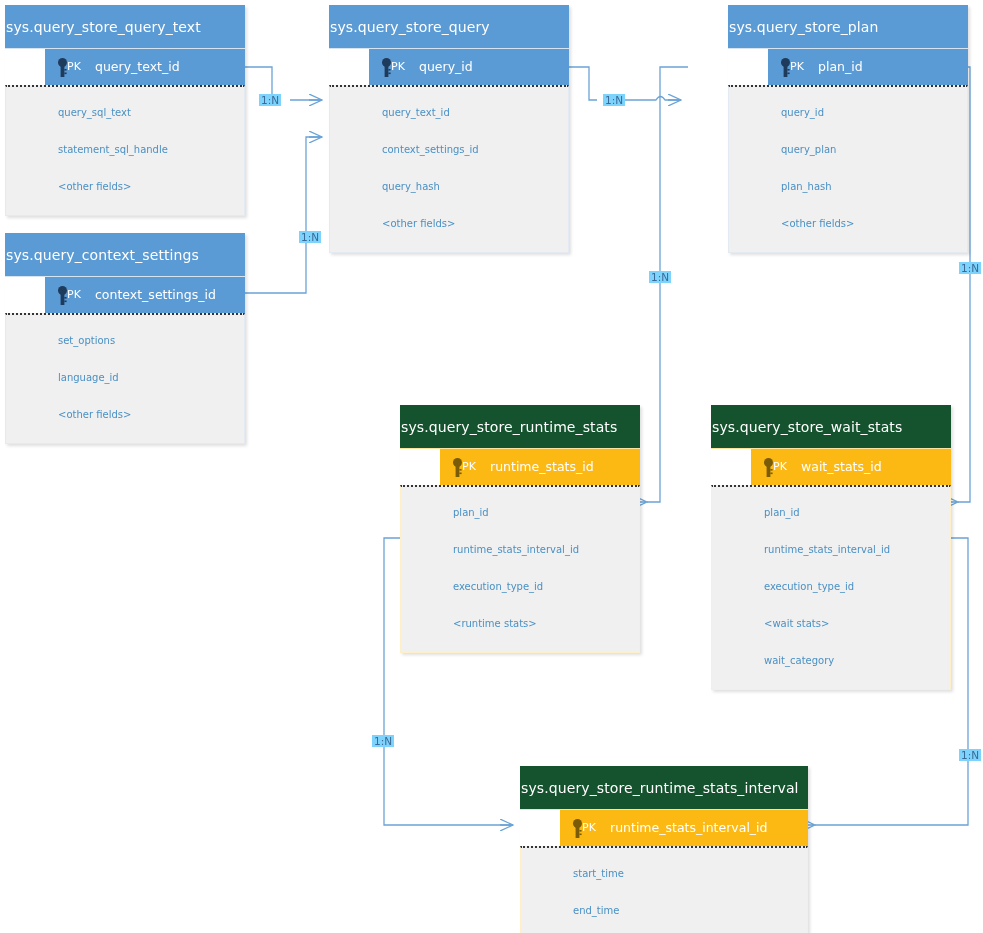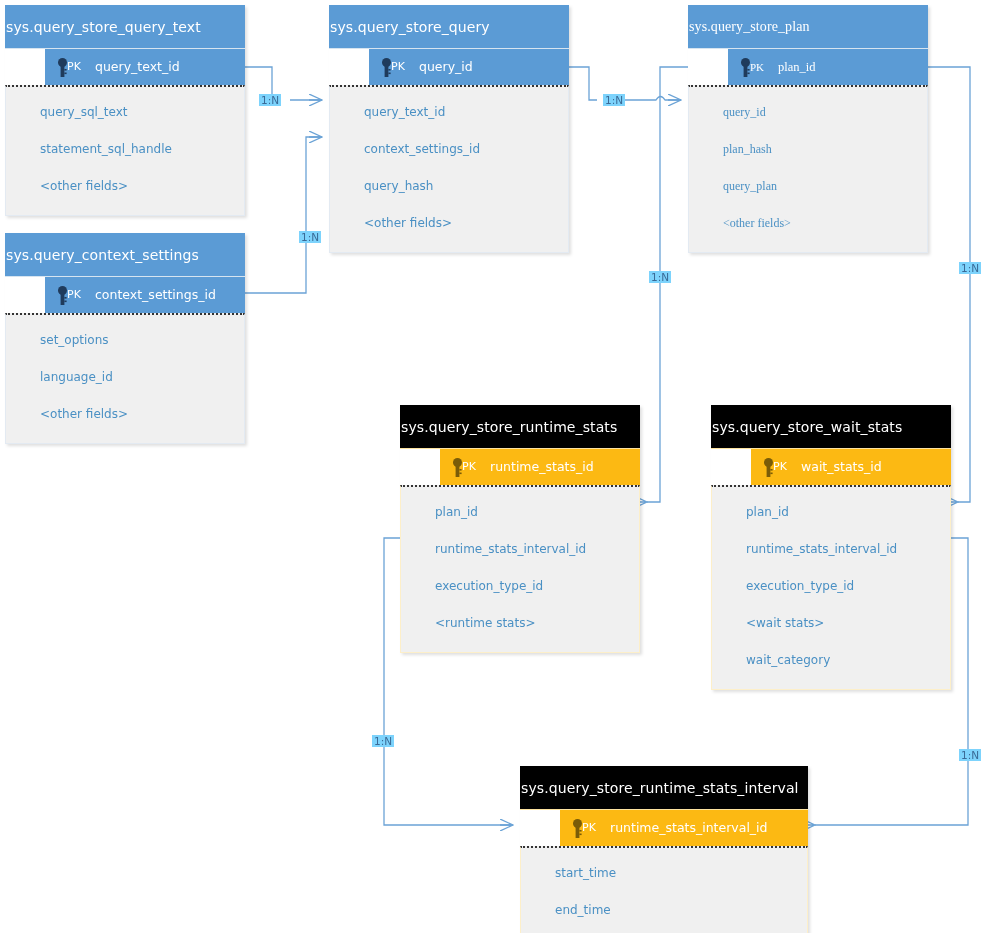--- a/index.html
+++ b/index.html
@@ -74,36 +74,36 @@
   .entity-body {
     box-sizing: border-box;
     background: #f0f0f0;
     border-top: 2px dotted #333333;
     padding-top: 7px;
     padding-bottom: 10px;
   }
   .field {
     height: 37px;
     line-height: 37px;
-    padding-left: 34px;
-    font-size: 12px;
+    padding-left: 52px;
+    font-size: 10px;
     color: #4a90c4;
     white-space: nowrap;
   }
   
   .theme-blue .entity-title { background: #5b9bd5; border-bottom: 1px solid #d6e4f0; }
   .theme-blue .entity-pk { background: #5b9bd5; color: #ffffff; }
   .theme-blue .entity-pk .pk-tag { color: #ffffff; }
   .theme-blue .entity-pk .pk-key path,
   .theme-blue .entity-pk .pk-key circle,
   .theme-blue .entity-pk .pk-key rect { fill: #1f3b5c; }
   .theme-blue .entity-body { border-left: 1px solid #e3eaf2; border-right: 1px solid #e3eaf2; border-bottom: 1px solid #e3eaf2; }
 
   
-  .theme-orange .entity-title { background: #000000; border-bottom: 1px solid #fde3a0; }
+  .theme-orange .entity-title { background: #14532d; border-bottom: 1px solid #fde3a0; }
   .theme-orange .entity-pk { background: #fcb913; color: #ffffff; }
   .theme-orange .entity-pk .pk-tag { color: #ffffff; }
   .theme-orange .entity-pk .pk-key path,
   .theme-orange .entity-pk .pk-key circle,
   .theme-orange .entity-pk .pk-key rect { fill: #7a5c08; }
   .theme-orange .entity-body { border-left: 1px solid #fdefc9; border-right: 1px solid #fdefc9; border-bottom: 1px solid #fdefc9; }
 
   .card-label {
     position: absolute;
     font-size: 10.5px;
@@ -180,36 +180,36 @@
       <span class="pk-name">query_id</span>
     </div>
     <div class="entity-body">
       <div class="field">query_text_id</div>
       <div class="field">context_settings_id</div>
       <div class="field">query_hash</div>
       <div class="field">&lt;other fields&gt;</div>
     </div>
   </div>
 
-  <div class="entity theme-blue" style="left:688px; top:5px; width:240px;font-family:Liberation Serif, serif;">
+  <div class="entity theme-blue" style="left:728px; top:5px; width:240px;">
     <div class="entity-title">sys.query_store_plan</div>
     <div class="entity-pk">
       <svg class="pk-key" viewBox="0 0 11 19">
         <circle cx="5.5" cy="4.5" r="4.5"></circle>
         <rect x="3.6" y="7" width="3.8" height="12"></rect>
         <rect x="7.4" y="11" width="2.2" height="1.6"></rect>
         <rect x="7.4" y="14.5" width="2.2" height="1.6"></rect>
       </svg>
       <span class="pk-tag">PK</span>
       <span class="pk-name">plan_id</span>
     </div>
     <div class="entity-body">
       <div class="field">query_id</div>
+      <div class="field">query_plan</div>
       <div class="field">plan_hash</div>
-      <div class="field">query_plan</div>
       <div class="field">&lt;other fields&gt;</div>
     </div>
   </div>
 
   <div class="entity theme-blue" style="left:5px; top:233px; width:240px;">
     <div class="entity-title">sys.query_context_settings</div>
     <div class="entity-pk">
       <svg class="pk-key" viewBox="0 0 11 19">
         <circle cx="5.5" cy="4.5" r="4.5"></circle>
         <rect x="3.6" y="7" width="3.8" height="12"></rect>

